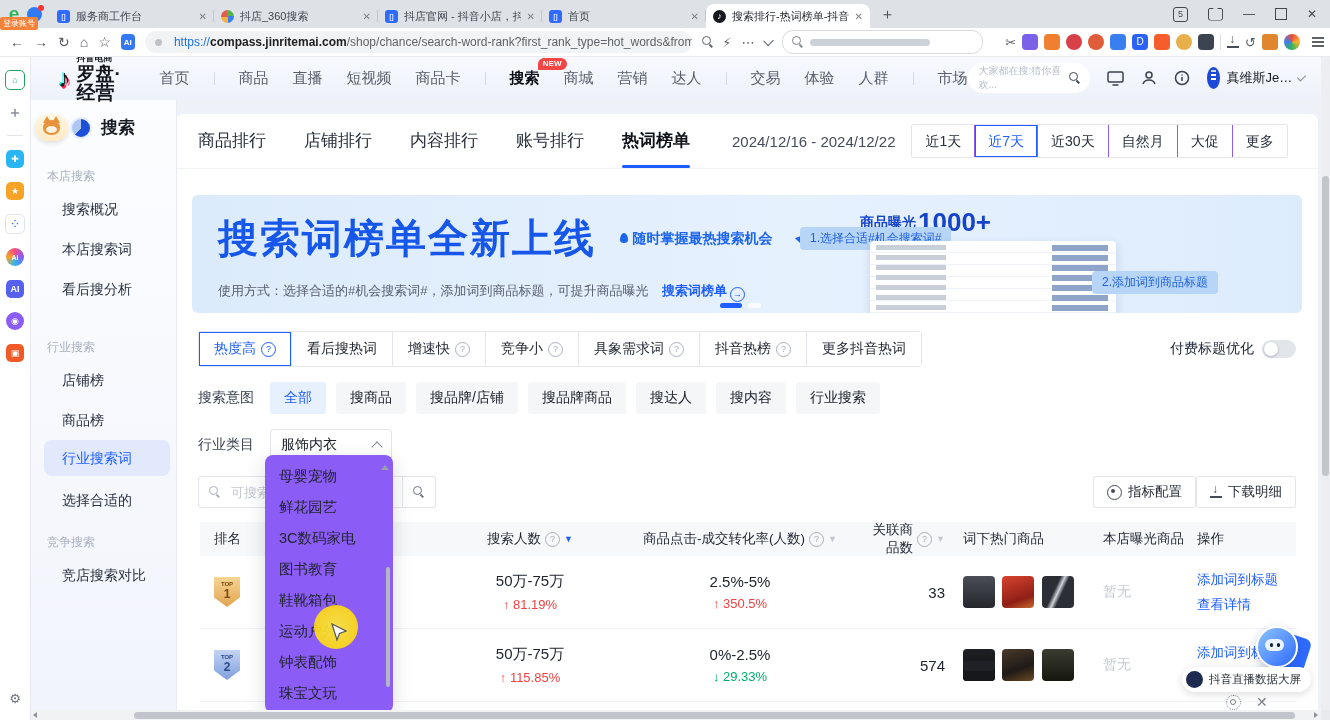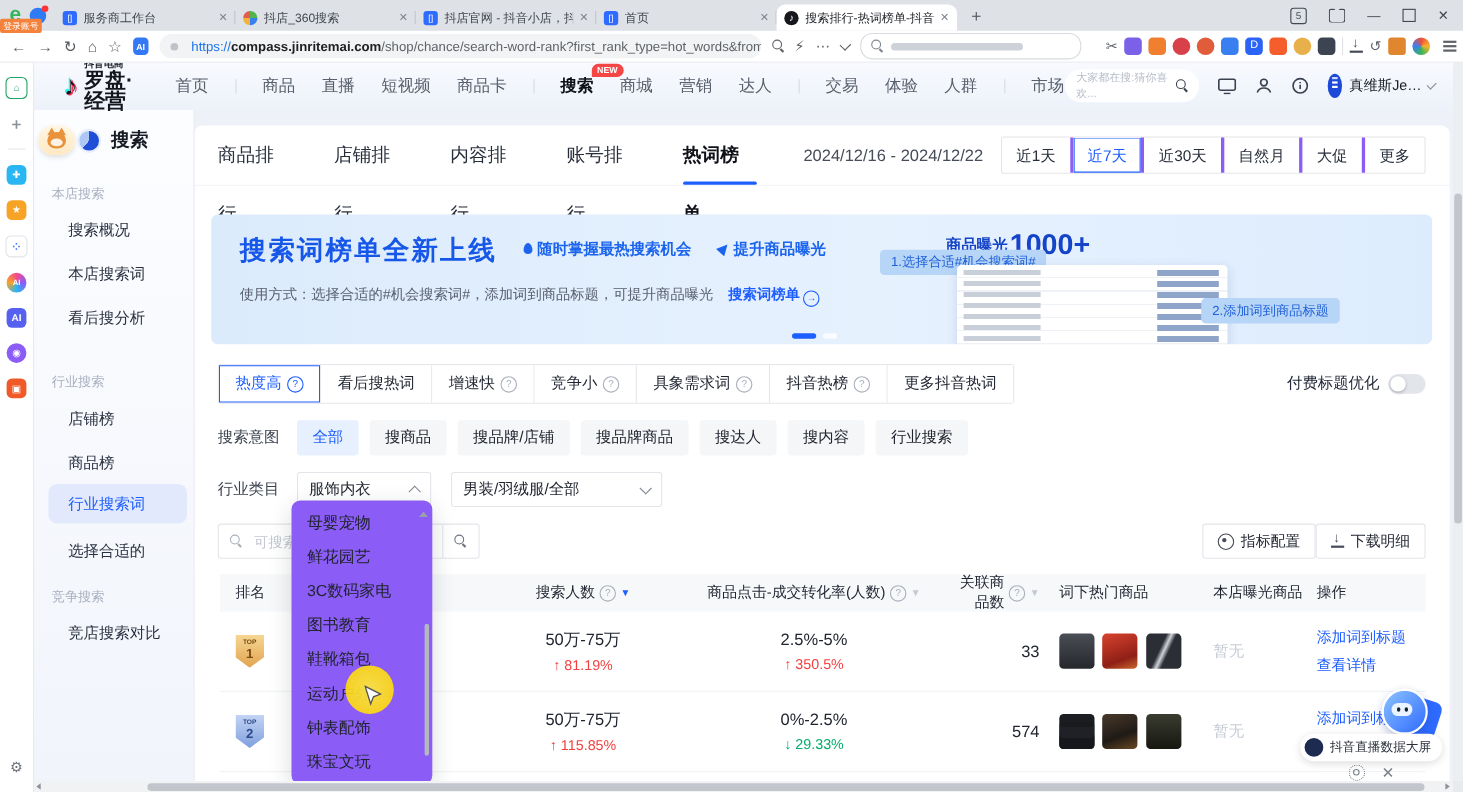--- a/index.html
+++ b/index.html
@@ -72,26 +72,26 @@
   .sitem{height:40px;line-height:40px;padding-left:32px;font-size:14px;color:#2a3140;white-space:nowrap}
   .sitem.on{margin:0 6px 4px 14px;padding-left:18px;background:#e2e9fd;border-radius:8px;color:#1e5eff;height:36px;line-height:36px}
   
   .main{position:absolute;left:146px;top:44px;right:12px;bottom:0;background:#fff;border-radius:8px 8px 0 0;margin-top:14px;overflow:hidden}
   .tabrow{height:54px;display:flex;align-items:center;padding:0 22px;border-bottom:1px solid #f2f3f7;position:relative}
   .mtab{font-size:17px;color:#272e3b;margin-right:38px;position:relative;height:54px;line-height:54px}
   .mtab.on{font-weight:800;color:#0f1219}
   .mtab.on::after{content:"";position:absolute;left:0;right:0;bottom:0;height:3px;background:#1e5eff;border-radius:2px}
   .daterange{font-size:15px;color:#464c58;margin-left:4px;white-space:nowrap}
   .ranges{display:flex;margin-left:16px;border:1px solid #e5e6eb;border-radius:2px}
-  .rbtn{padding:0 13px;height:32px;line-height:32px;font-size:14px;color:#272e3b;border-left:3px solid #8b5cf6;white-space:nowrap}
+  .rbtn{padding:0 13px;height:32px;line-height:32px;font-size:14px;color:#272e3b;border-left:1px solid #8b5cf6;white-space:nowrap}
   .rbtn:first-child{border-left:none}
   .rbtn.on{color:#1e5eff;box-shadow:inset 0 0 0 1px #1e5eff}
   
   .banner{margin:26px 16px 0 16px;height:118px;border-radius:6px;background:linear-gradient(90deg,#dcebfb,#e6f1fe 55%,#ddecfd);position:relative;overflow:hidden;padding:16px 0 0 26px;box-sizing:border-box}
-  .btitle{font-size:24px;font-weight:800;color:#1657ea;letter-spacing:2px;display:inline-block;vertical-align:middle}
+  .btitle{font-size:40px;font-weight:800;color:#1657ea;letter-spacing:2px;display:inline-block;vertical-align:middle}
   .bpoint{font-size:14px;font-weight:700;color:#1b64ee;margin-left:20px;vertical-align:middle}
   .drop{display:inline-block;width:8px;height:10px;background:#1b64ee;border-radius:50% 50% 50% 50%/65% 65% 35% 35%;margin-right:4px}
   .rocket{display:inline-block;width:0;height:0;border-left:5px solid transparent;border-right:5px solid transparent;border-bottom:10px solid #1b64ee;transform:rotate(42deg);margin-right:4px}
   .busage{margin-top:16px;font-size:13px;color:#59606e}
   .blink{color:#1e5eff;margin-left:10px;font-weight:600}
   .circarrow{display:inline-flex;width:13px;height:13px;border:1.3px solid #1e5eff;border-radius:50%;color:#1e5eff;font-size:9px;align-items:center;justify-content:center;margin-left:3px;vertical-align:-2px}
   .step{position:absolute;background:#b7d6f7;color:#2160d9;font-size:12px;padding:3px 10px;border-radius:4px;white-space:nowrap}
   .minitable{position:absolute;left:678px;top:46px;width:246px;height:80px;background:#fff;border-radius:4px;box-shadow:0 3px 10px rgba(30,60,120,.15);
      background-image:repeating-linear-gradient(180deg,#fff 0 11px,#eef1f5 11px 12px);overflow:hidden}
   .minitable::before{content:"";position:absolute;left:6px;top:2px;width:70px;height:76px;background:repeating-linear-gradient(180deg,#c9cfd8 2px 7px,transparent 7px 12px)}
@@ -442,24 +442,20 @@
       <span class="iopt">搜内容</span>
       <span class="iopt">行业搜索</span>
     </div>
 
     <div class="frow">
       <span class="flabel">行业类目</span>
       <span class="select" style="width:100px">
           <span style="flex:1">服饰内衣</span>
           <span class="chev up"></span>
         </span>
-      <span class="select" style="width:170px;margin-left:8px">
-          <span style="flex:1">男装/羽绒服/全部</span>
-          <span class="chev"></span>
-        </span>
     </div>
 
     <div class="frow">
       <div class="searchbox">
         <span class="mag" style="color:#aab0bc;margin-left:10px"></span>
         <input placeholder="可搜索" style="">
         <span class="sbicon">
             <span class="mag"></span>
           </span>
       </div>

